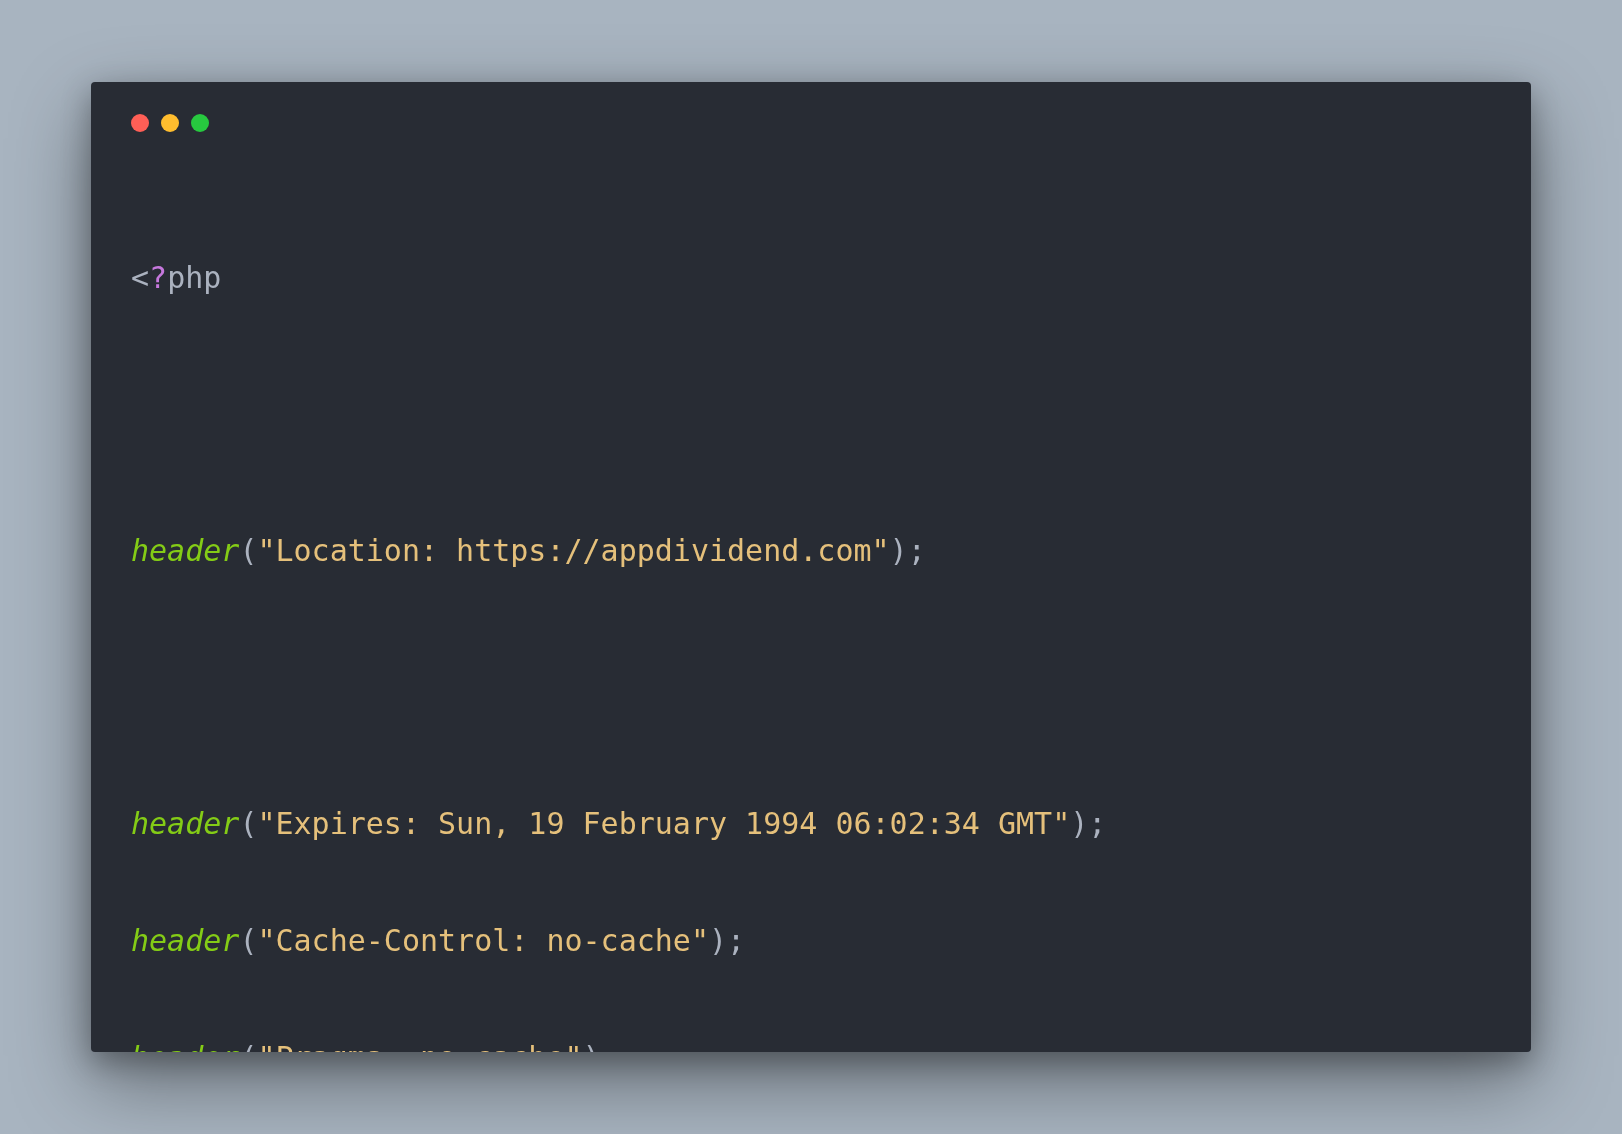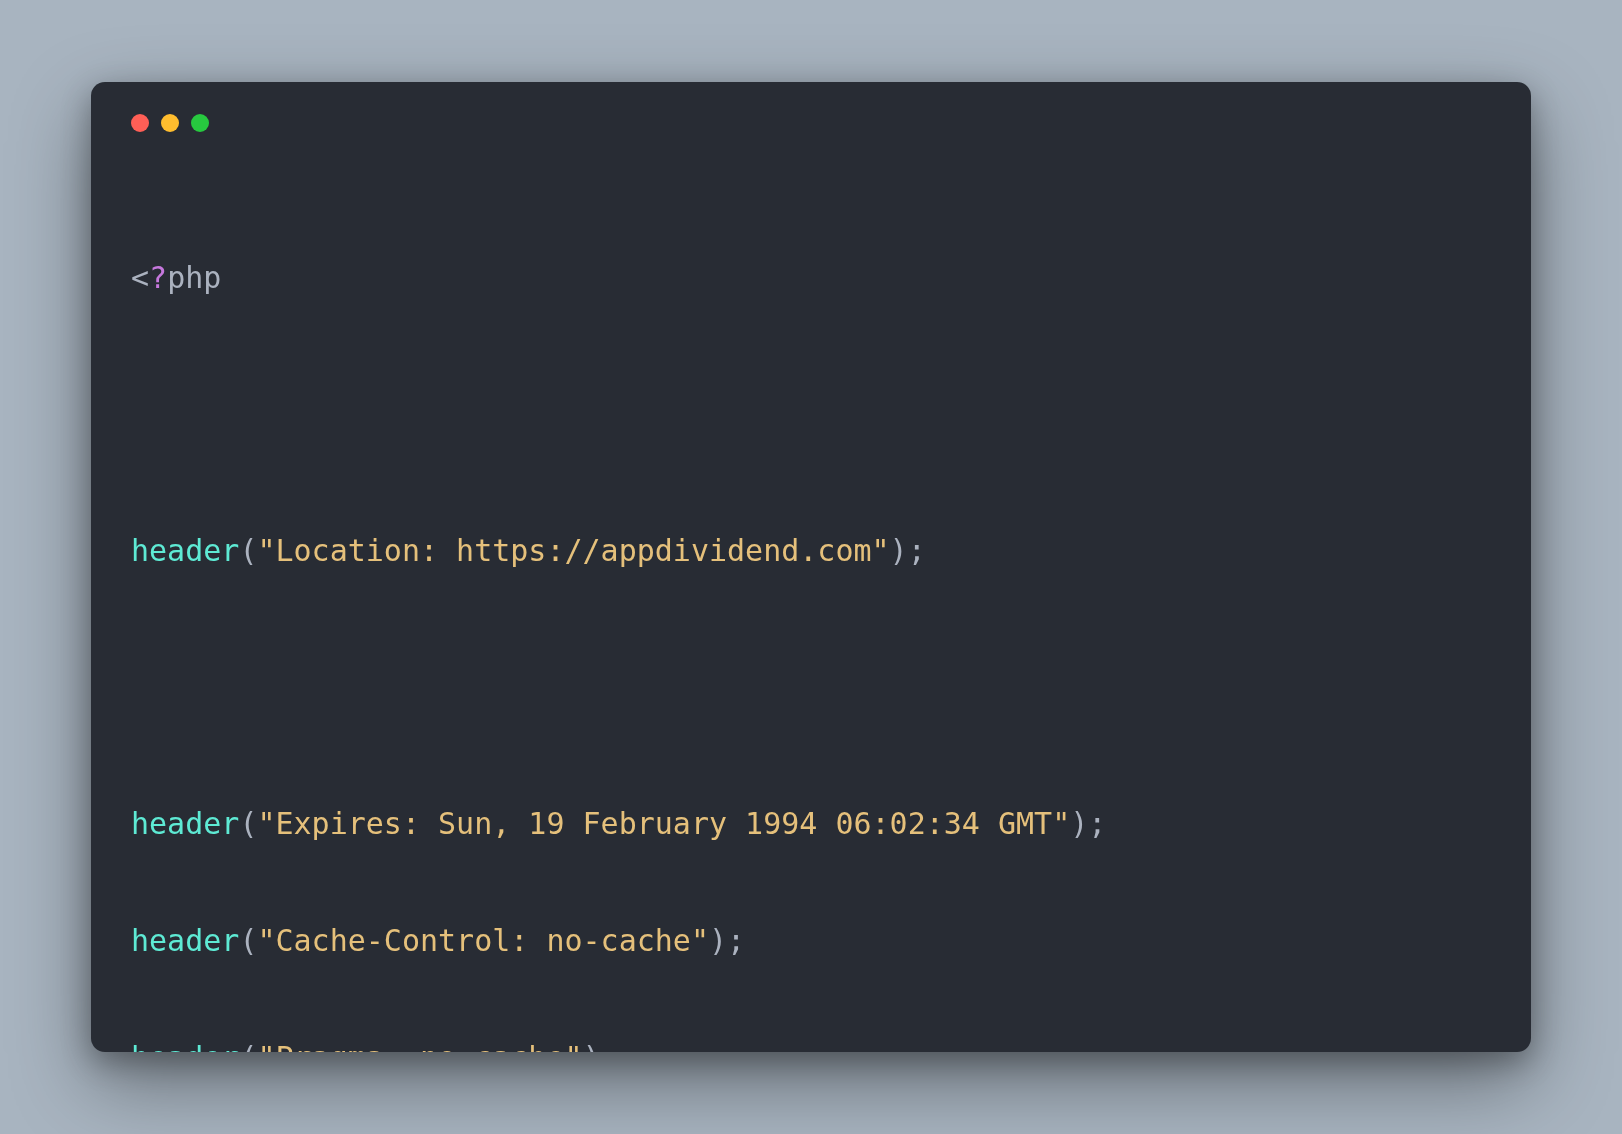--- a/index.html
+++ b/index.html
@@ -15,21 +15,21 @@
       display: flex;
       align-items: center;
       justify-content: center;
       font-family: 'SF Mono', 'Monaco', 'Menlo', 'Consolas', monospace;
     }
     
     .window {
       width: 1440px;
       height: 970px;
       background: #282c34;
-      border-radius: 14px;
+      border-radius: 4px;
       box-shadow: 0 30px 80px rgba(0, 0, 0, 0.4), 0 10px 30px rgba(0, 0, 0, 0.3);
       padding: 32px 40px;
       overflow: hidden;
     }
     
     .traffic-lights {
       display: flex;
       gap: 12px;
       margin-bottom: 48px;
     }
@@ -56,21 +56,21 @@
       min-height: 39px;
     }
     
     .code-spacer {
       display: block;
       height: 78px;
     }
     .tok-tag { color: #abb2bf; }
     .tok-question { color: #c678dd; }
     .tok-keyword { color: #abb2bf; }
-    .tok-func-green { color: #5eead4; }
+    .tok-func-green { color: #84cc16; font-style: italic; }
     .tok-paren { color: #abb2bf; }
     .tok-string { color: #e5c07b; }
     .tok-punct { color: #abb2bf; }
   </style>
 </head>
 <body>
 
 <div class="window">
   <div class="traffic-lights">
     <div class="traffic-light red"></div>

